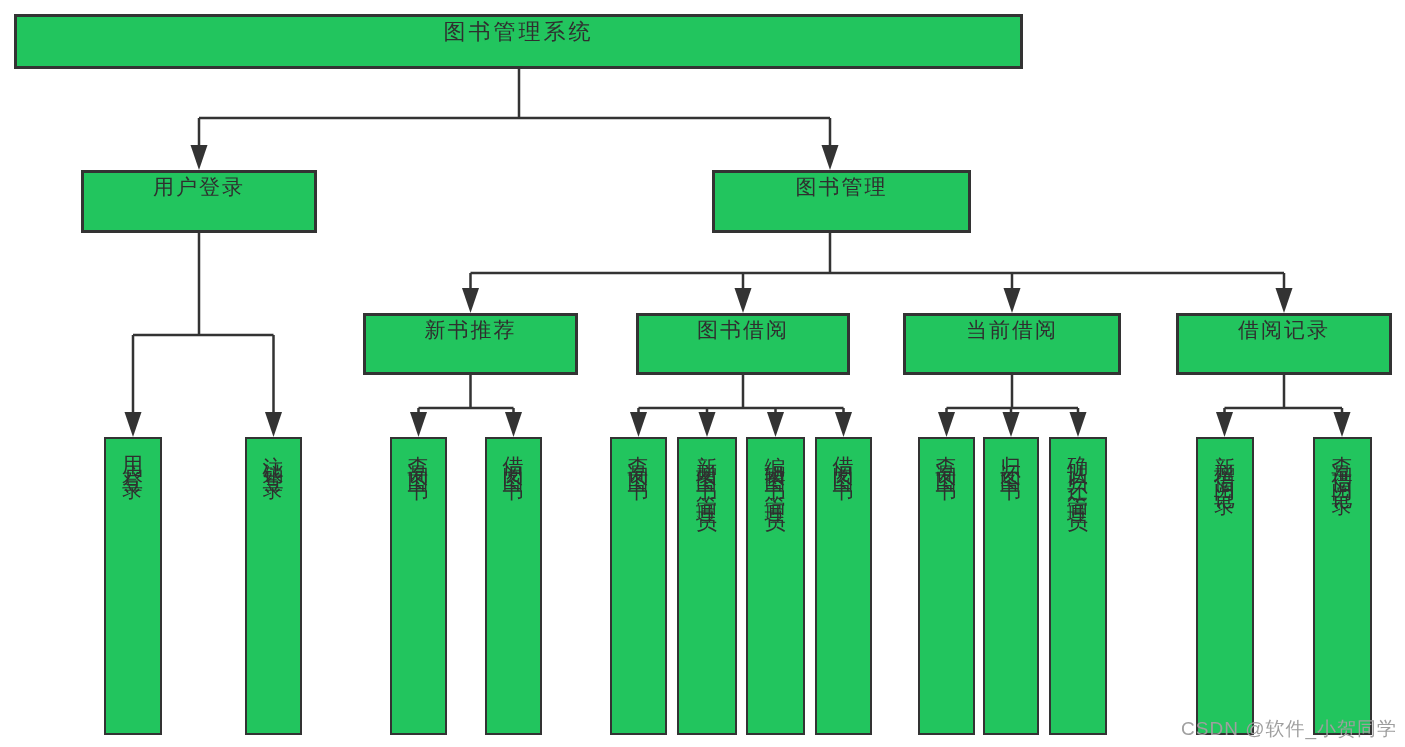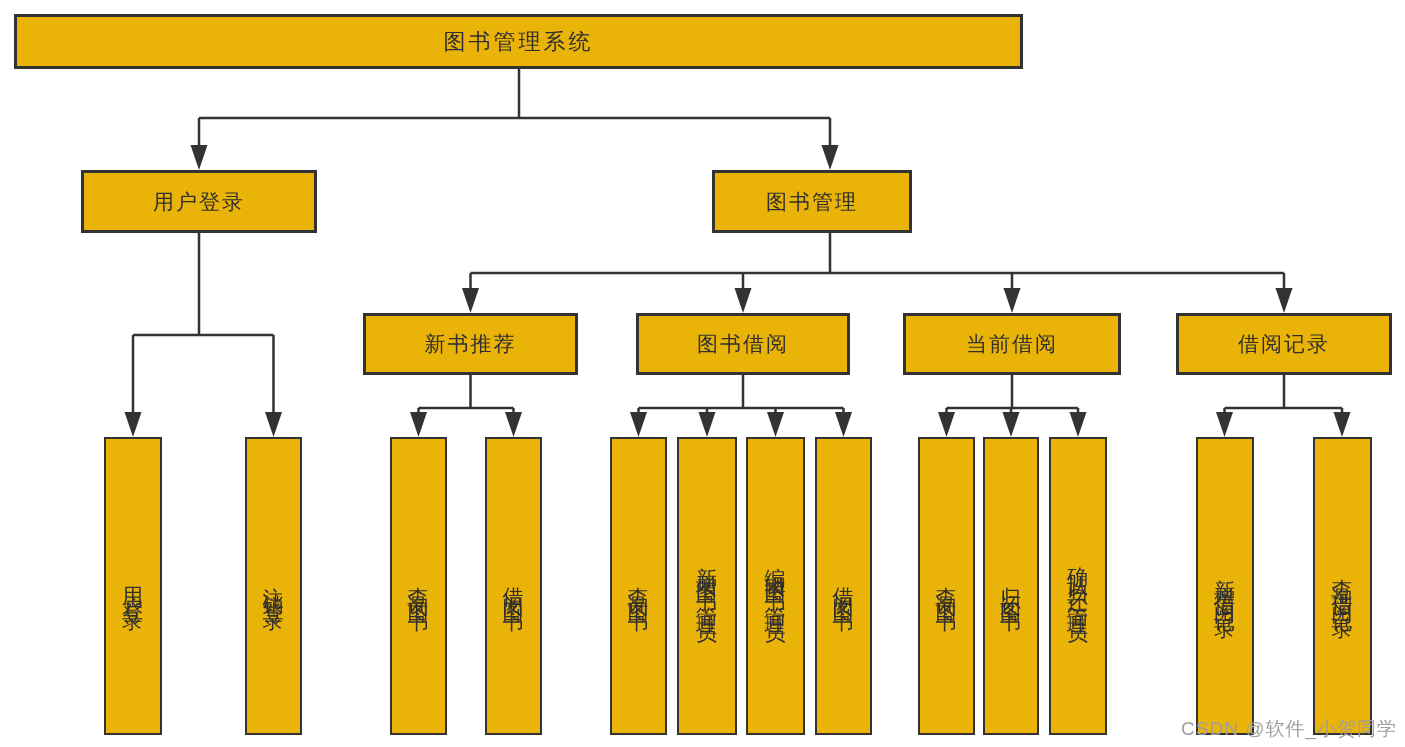--- a/index.html
+++ b/index.html
@@ -19,25 +19,25 @@
   }
   .wires .wire {
     stroke: #333333;
     stroke-width: 2.5;
     fill: none;
   }
   .wires use { fill: #333333; }
   .box {
     position: absolute;
     box-sizing: border-box;
-    background: #eab308;
+    background: #22c55e;
     border: 3px solid #333333;
     color: #2f2f2f;
     display: flex;
-    align-items: center;
+    align-items: flex-start;
     justify-content: center;
     z-index: 2;
   }
   .box.h {
     font-size: 21px;
     letter-spacing: 2px;
   }
   .box.root { font-size: 22px; letter-spacing: 3px; }
   .box.v { border-width: 2.5px; }
   .box.v .vtext {
@@ -122,21 +122,21 @@
     <use href="#arrow" transform="translate(1342,437)"></use>
   </svg>
 
   <div class="box h root" style="left:14px; top:14px; width:1009px; height:55px;">
     <span>图书管理系统</span>
   </div>
 
   <div class="box h" style="left:81px; top:170px; width:236px; height:63px;">
     <span>用户登录</span>
   </div>
-  <div class="box h" style="left:712px; top:170px; width:200px; height:63px;">
+  <div class="box h" style="left:712px; top:170px; width:259px; height:63px;">
     <span>图书管理</span>
   </div>
 
   <div class="box h" style="left:363px; top:313px; width:215px; height:62px;">
     <span>新书推荐</span>
   </div>
   <div class="box h" style="left:903px; top:313px; width:218px; height:62px;">
     <span>当前借阅</span>
   </div>
   <div class="box h" style="left:636px; top:313px; width:214px; height:62px;">

